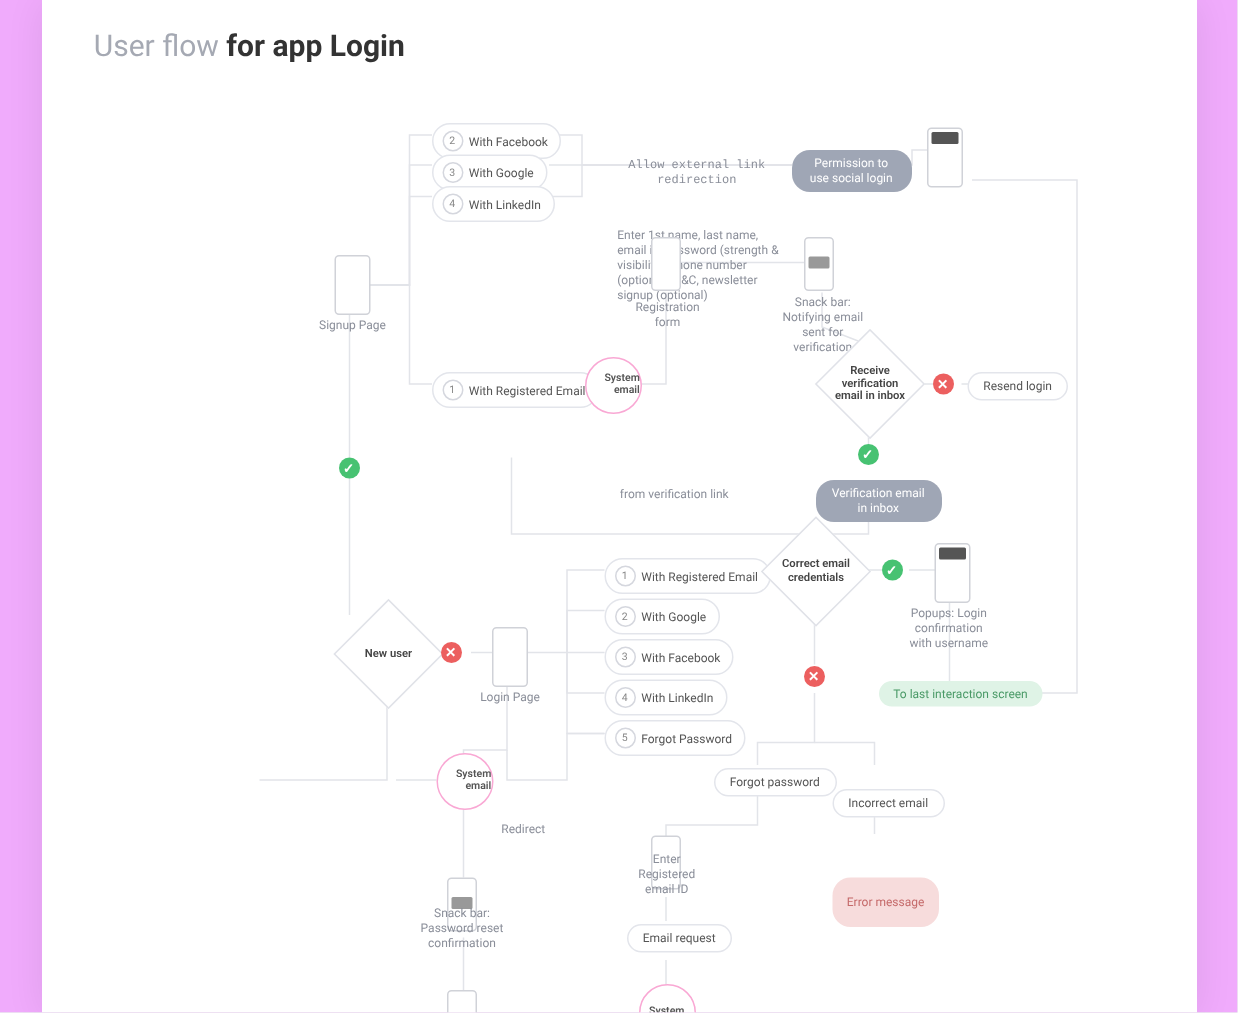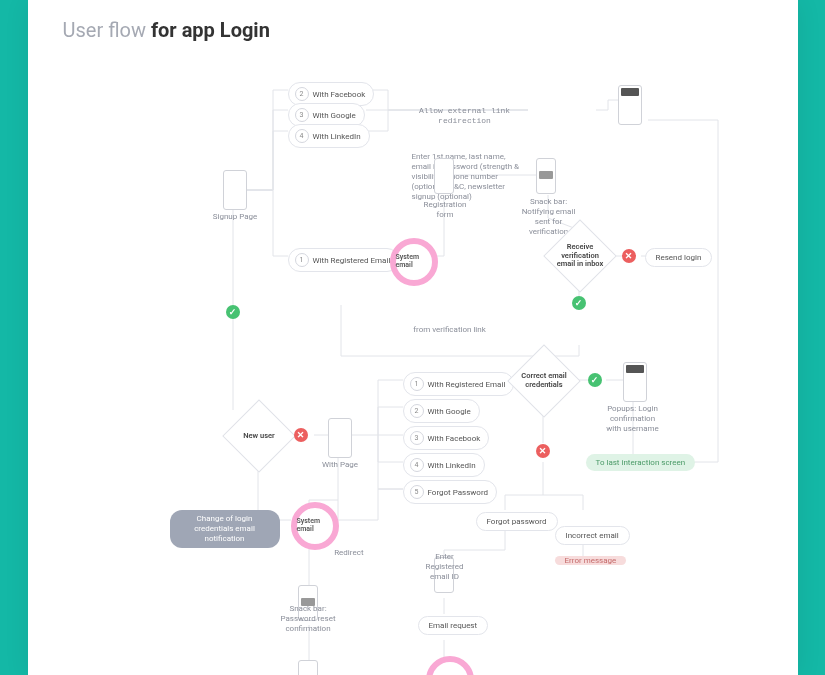--- a/index.html
+++ b/index.html
@@ -1,35 +1,35 @@
 <!DOCTYPE html>
 <html><head>
 <meta charset="utf-8">
 <style>
 html,body{margin:0;padding:0;font-family:-apple-system,BlinkMacSystemFont,'Segoe UI',Roboto,sans-serif;background:#e8e8eb;}
-.frame{width:825px;height:675px;margin:0 auto;background:#14b8a6;position:relative;display:flex;justify-content:center;align-items:flex-start;}
+.frame{width:825px;height:675px;margin:0 auto;background:#f0abfc;position:relative;display:flex;justify-content:center;align-items:flex-start;}
 .paper{width:770px;height:675px;background:#fff;box-shadow:0 2px 24px rgba(0,0,0,0.08);position:relative;overflow:hidden;}
 .title{position:absolute;left:35px;top:18px;font-size:20px;font-weight:400;color:#3a3a3a;}
 .title .light{color:#a5a9b3;font-weight:400;}
 .title .bold{font-weight:700;color:#333;}
 .canvas{position:absolute;inset:0;}
 svg.lines{position:absolute;inset:0;width:100%;height:100%;}
 svg.lines path,svg.lines line{stroke:#e2e4e9;stroke-width:1;fill:none;}
 .node{position:absolute;font-size:8px;color:#666;text-align:center;line-height:1.3;}
 .screen{width:22px;height:38px;border:1px solid #d0d2d8;border-radius:3px;background:#fff;}
 .screen.dark::before{content:"";display:block;position:absolute;left:2px;right:2px;top:2px;height:8px;background:#555;border-radius:1px;}
 .screen.mid::before{content:"";display:block;position:absolute;left:2px;right:2px;top:12px;height:8px;background:#999;border-radius:1px;}
 .label{position:absolute;font-size:8px;color:#8a8e99;text-align:center;line-height:1.25;}
 .pill{position:absolute;background:#fff;border:1px solid #e3e5eb;border-radius:12px;padding:4px 8px 4px 6px;font-size:8px;color:#555;display:flex;align-items:center;gap:4px;}
 .pill .num{width:12px;height:12px;border:1px solid #d5d7de;border-radius:50%;display:flex;align-items:center;justify-content:center;font-size:7px;color:#888;}
 .pill.nonum{padding:4px 10px;}
 .bluepill{position:absolute;background:#9fa6b5;color:#fff;font-size:8px;padding:4px 10px;border-radius:12px;text-align:center;line-height:1.25;}
 .greenpill{position:absolute;background:#dff3e6;color:#4a9a67;font-size:8px;padding:4px 10px;border-radius:12px;}
-.redpill{position:absolute;background:#f7dcdc;color:#c56a6a;font-size:8px;padding:0 10px;border-radius:12px;}
-.syscircle{position:absolute;width:36px;height:36px;border:6px solid #f9a8d4;border-radius:50%;background:#fff;display:flex;align-items:center;justify-content:center;font-size:7px;color:#555;font-weight:600;text-align:left;line-height:1.1;}
+.redpill{position:absolute;background:#f7dcdc;color:#c56a6a;font-size:8px;padding:12px 10px;border-radius:12px;margin-top:29px;}
+.syscircle{position:absolute;width:36px;height:36px;border:1px solid #f9a8d4;border-radius:50%;background:#fff;display:flex;align-items:center;justify-content:center;font-size:7px;color:#555;font-weight:600;text-align:right;line-height:1.1;}
 .diamond{position:absolute;width:50px;height:50px;border:1px solid #e0e2e8;background:#fff;transform:rotate(45deg);}
 .diamond .dtxt{position:absolute;inset:0;transform:rotate(-45deg);display:flex;align-items:center;justify-content:center;font-size:7.5px;color:#444;font-weight:600;text-align:center;line-height:1.15;}
 .dot{position:absolute;width:14px;height:14px;border-radius:50%;display:flex;align-items:center;justify-content:center;color:#fff;font-size:9px;font-weight:bold;}
 .dot.green{background:#47c272;}
 .dot.red{background:#ec5f5f;}
 </style>
 </head>
 <body>
 
 <div class="frame">
@@ -131,20 +131,21 @@
       <div class="pill" style="left:260px;top:124px;">
           <span class="num">4</span>
           <span>With LinkedIn</span>
         </div>
       <div class="pill" style="left:260px;top:248px;">
           <span class="num">1</span>
           <span>With Registered Email</span>
         </div>
 
       <div class="label" style="left:387px;top:106px;width:100px;font-family:Liberation Mono, monospace;">Allow external link redirection</div>
+      <div class="bluepill" style="left:500px;top:100px;width:60px;">Permission to use social login</div>
 
       <div class="node screen dark" style="left:590px;top:85px;"></div>
 
       <div class="label" style="left:384px;top:152px;width:110px;text-align:left;">Enter 1st name, last name, email id, password (strength &amp; visibility), phone number (optional), T&amp;C, newsletter signup (optional)</div>
       <div class="node screen" style="left:406px;top:158px;width:18px;height:34px;"></div>
       <div class="label" style="left:395px;top:200px;width:45px;">Registration form</div>
 
       <div class="syscircle" style="left:362px;top:238px;">System email</div>
 
       <div class="node screen mid" style="left:508px;top:158px;width:18px;height:34px;"></div>
@@ -152,33 +153,34 @@
 
       <div class="diamond" style="left:526px;top:230px;">
           <div class="dtxt">Receive verification email in inbox</div>
         </div>
       <div class="dot red" style="left:594px;top:249px;">✕</div>
       <div class="pill nonum" style="left:617px;top:248px;">
           <span>Resend login</span>
         </div>
 
       <div class="dot green" style="left:544px;top:296px;">✓</div>
+      <div class="bluepill" style="left:516px;top:320px;width:64px;">Verification email in inbox</div>
 
       <div class="dot green" style="left:198px;top:305px;">✓</div>
 
 
       <div class="label" style="left:382px;top:325px;width:80px;">from verification link</div>
 
       <div class="diamond" style="left:205px;top:410px;">
           <div class="dtxt">New user</div>
         </div>
       <div class="dot red" style="left:266px;top:428px;">✕</div>
 
       <div class="node screen" style="left:300px;top:418px;"></div>
-      <div class="label" style="left:290px;top:460px;width:45px;">With Page</div>
+      <div class="label" style="left:290px;top:460px;width:45px;">Login Page</div>
 
       <div class="pill" style="left:375px;top:372px;">
           <span class="num">1</span>
           <span>With Registered Email</span>
         </div>
       <div class="pill" style="left:375px;top:399px;">
           <span class="num">2</span>
           <span>With Google</span>
         </div>
       <div class="pill" style="left:375px;top:426px;">
@@ -206,29 +208,28 @@
       <div class="greenpill" style="left:558px;top:454px;">To last interaction screen</div>
 
       <div class="pill nonum" style="left:448px;top:512px;">
           <span>Forgot password</span>
         </div>
       <div class="pill nonum" style="left:527px;top:526px;">
           <span>Incorrect email</span>
         </div>
       <div class="redpill" style="left:527px;top:556px;">Error message</div>
 
-      <div class="bluepill" style="left:142px;top:510px;width:90px;">Change of login credentials email notification</div>
       <div class="syscircle" style="left:263px;top:502px;">System email</div>
       <div class="label" style="left:296px;top:548px;width:40px;text-align:right;">Redirect</div>
       <div class="node screen mid" style="left:270px;top:585px;width:18px;height:34px;"></div>
       <div class="label" style="left:248px;top:604px;width:65px;">Snack bar: Password reset confirmation</div>
       <div class="node screen" style="left:270px;top:660px;width:18px;height:34px;"></div>
 
       <div class="node screen" style="left:406px;top:557px;width:18px;height:34px;"></div>
-      <div class="label" style="left:388px;top:552px;width:58px;">Enter Registered email ID</div>
+      <div class="label" style="left:388px;top:568px;width:58px;">Enter Registered email ID</div>
       <div class="pill nonum" style="left:390px;top:616px;">
           <span>Email request</span>
         </div>
       <div class="syscircle" style="left:398px;top:656px;">System</div>
 
     </div>
   </div>
 </div>
 
 </body></html>

